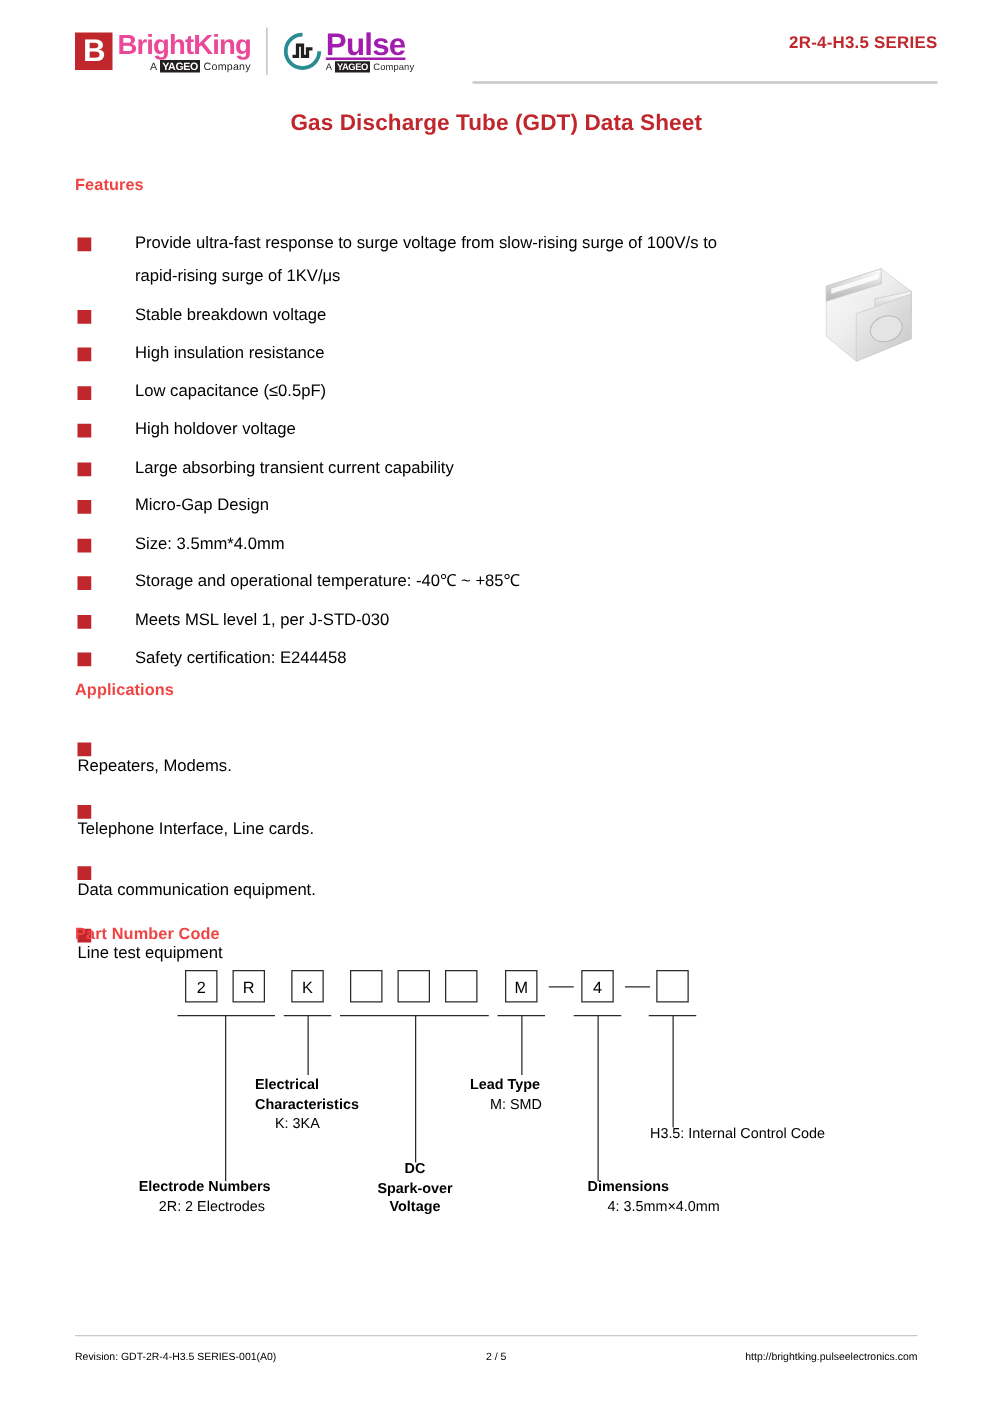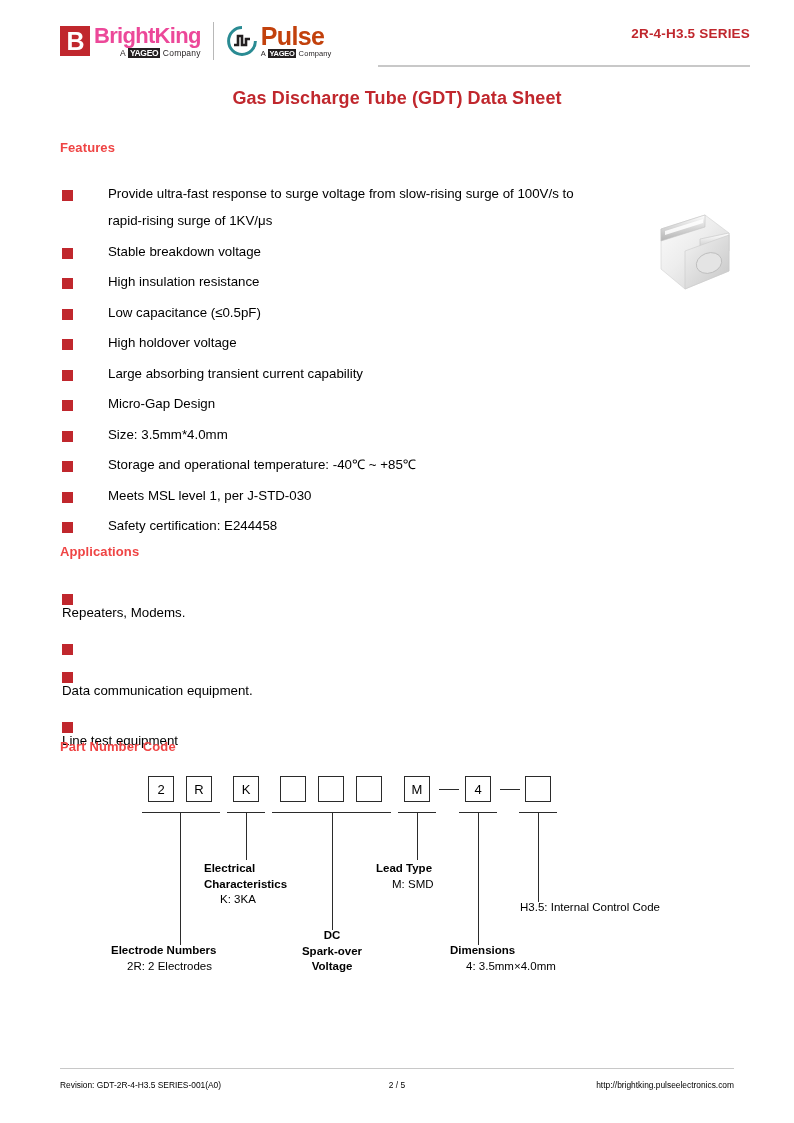--- a/index.html
+++ b/index.html
@@ -48,22 +48,22 @@
   }
 
   .logo-divider {
     width: 1px; height: 38px; background: #b8b8b8; margin: 0 12px;
   }
 
   .pulse-logo { display: flex; align-items: center; }
   .pulse-mark { width: 32px; height: 32px; position: relative; }
   .pulse-text { margin-left: 3px; line-height: 1; }
   .pulse-name {
-    font-size: 25px; font-weight: bold; color: #c2410c;
-    letter-spacing: -0.6px; display: block;
+    font-size: 25px; font-weight: bold; color: #a21caf;
+    letter-spacing: -0.6px; display: block; text-decoration: underline;
   }
   .pulse-sub {
     font-size: 7.5px; color: #231f20; display: block;
     margin-top: 1px; letter-spacing: 0.1px;
   }
   .pulse-sub .yageo {
     font-weight: bold; background: #231f20; color: #ffffff;
     padding: 0 2px; letter-spacing: -0.3px;
   }
 
@@ -292,20 +292,21 @@
 
 <div class="section-heading" id="applications-heading">Applications</div>
 
 <div class="bullet-list" id="applications-list">
   <div class="bullet-item">
     <span class="bullet-sq"></span>
     <span class="bullet-text">Repeaters, Modems.</span>
   </div>
   <div class="bullet-item">
     <span class="bullet-sq"></span>
+    <span class="bullet-text">Telephone Interface, Line cards.</span>
   </div>
   <div class="bullet-item">
     <span class="bullet-sq"></span>
     <span class="bullet-text">Data communication equipment.</span>
   </div>
   <div class="bullet-item">
     <span class="bullet-sq"></span>
     <span class="bullet-text">Line test equipment</span>
   </div>
 </div>
@@ -364,21 +365,21 @@
     <span class="ttl">DC</span>
     <span class="ttl">Spark-over</span>
     <span class="ttl">Voltage</span>
   </div>
 
   <div class="pn-label" style="left:111px; top:173px;">
     <span class="ttl">Electrode Numbers</span>
     <span class="val">2R: 2 Electrodes</span>
   </div>
 
-  <div class="pn-label" style="left:450px; top:173px;">
+  <div class="pn-label" style="left:470px; top:173px;">
     <span class="ttl">Dimensions</span>
     <span class="val">4: 3.5mm×4.0mm</span>
   </div>
 
 </div>
 
 <div class="footer-rule"></div>
 <div class="footer">
   <span class="footer-left">Revision: GDT-2R-4-H3.5 SERIES-001(A0)</span>
   <span class="footer-center">2 / 5</span>

